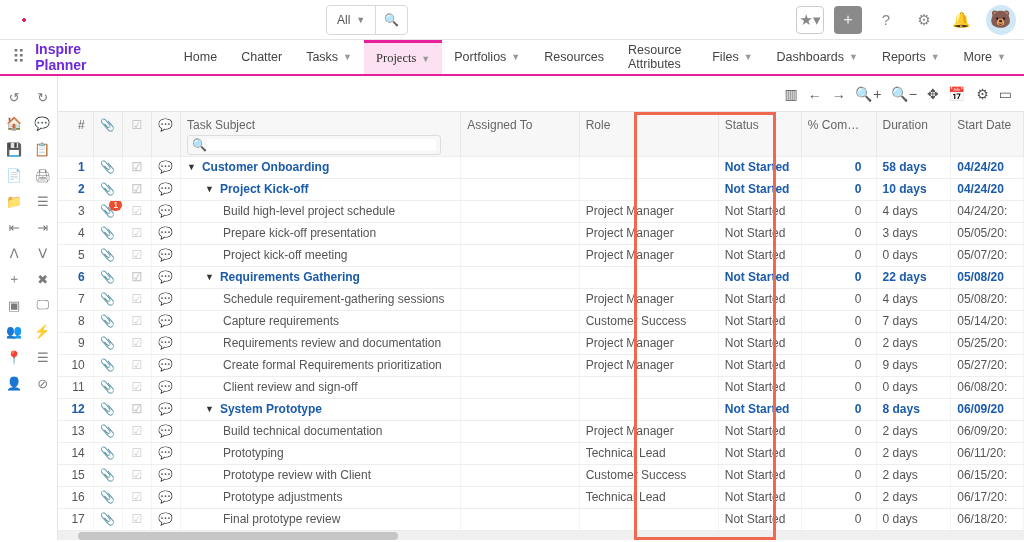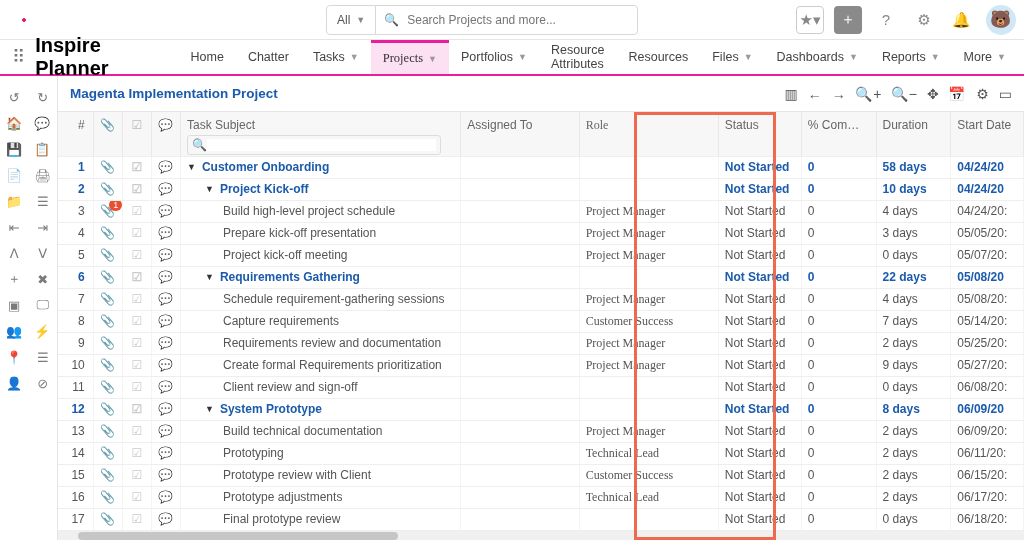--- a/index.html
+++ b/index.html
@@ -11,21 +11,21 @@
 .search-all .chev { margin-left:6px; font-size:9px; color:#888; }
 .search-icon { padding:0 8px; color:#999; }
 .search-input { border:none; outline:none; width:230px; font-size:12px; color:#555; }
 .tb-right { margin-left:auto; display:flex; align-items:center; gap:10px; }
 .tb-icon { width:28px; height:28px; display:flex; align-items:center; justify-content:center; color:#888; cursor:pointer; font-size:15px; border-radius:4px; }
 .tb-icon.box { border:1px solid #ccc; }
 .tb-icon.plus { background:#8a8a8a; color:#fff; }
 .avatar { width:30px; height:30px; border-radius:50%; background:#d0e8f5; display:flex; align-items:center; justify-content:center; font-size:17px; }
 .navbar { display:flex; align-items:center; height:36px; border-bottom:2px solid #e91e9c; padding:0 6px; }
 .apps-icon { font-size:18px; color:#777; margin:0 10px 0 6px; cursor:pointer; }
-.app-name { font-size:20px; font-weight:600; color:#000000; margin-right:41px; }
+.app-name { font-size:14px; font-weight:600; color:#6d28d9; margin-right:41px; }
 .nav-items { display:flex; height:100%; }
 .nav-item { display:flex; align-items:center; padding:0 12px; color:#444; font-size:12.5px; cursor:pointer; gap:5px; }
 .nav-item.active { background:#fbe1f1; border-top:3px solid #e91e9c; color:#333;font-family:Liberation Serif, serif; }
 .nav-chev { font-size:9px; color:#999; }
 .workspace { display:flex; height:calc(100% - 78px); }
 .rail { width:58px; border-right:1px solid #e5e5e5; display:flex; flex-direction:column; padding-top:8px; }
 .rail-grid { display:grid; grid-template-columns:1fr 1fr; }
 .rail-cell { height:26px; display:flex; align-items:center; justify-content:center; color:#7a7a7a; font-size:13px; cursor:pointer; }
 .main { flex:1; display:flex; flex-direction:column; overflow:hidden; }
 .page-head { display:flex; align-items:center; height:36px; padding:0 12px; border-bottom:1px solid #e5e5e5; }
@@ -34,23 +34,23 @@
 .head-icons span { cursor:pointer; font-size:14px; }
 .grid-wrap { flex:1; overflow:auto; position:relative; }
 table { border-collapse:collapse; width:100%; table-layout:fixed; }
 th,td { border-bottom:1px solid #eee; text-align:left; font-size:12px; color:#555; padding:0 6px; height:22px; white-space:nowrap; overflow:hidden; text-overflow:ellipsis; }
 th { background:#f7f7f7; color:#666; font-weight:500; position:sticky; top:0; z-index:2; height:44px; vertical-align:top; padding-top:6px; border-right:1px solid #e8e8e8; }
 td { border-right:1px solid #f4f4f4; }
 .col-num { width:34px; text-align:right; padding-right:8px; }
 .col-ico { width:28px; text-align:center; color:#bbb; }
 .col-task { width:270px; }
 .col-assigned { width:114px; }
-.col-role { width:134px;font-family:Liberation Serif, serif; }
+.col-role { width:134px; }
 .col-status { width:80px; }
-.col-pct { width:72px; text-align:left; padding-right:14px; }
+.col-pct { width:72px; text-align:right; padding-right:14px; }
 .col-dur { width:72px; }
 .col-date { width:70px; }
 .subject-search { border:1px solid #ddd; border-radius:3px; height:20px; margin-top:3px; display:flex; align-items:center; padding:0 4px; width:95%; }
 .subject-search input { border:none; outline:none; width:100%; font-size:11px; }
 tr.section td { color:#1b5bab; font-weight:600; }
 tr.section .col-status, tr.section .col-pct, tr.section .col-dur, tr.section .col-date { color:#1b5bab; font-weight:600; }
 .tw { display:flex; align-items:center; gap:6px; }
 .arrow { font-size:9px; color:#333; }
 .ind-1 { padding-left:0px; } .ind-2 { padding-left:18px; } .ind-3 { padding-left:36px; }
 .attach-badge { position:relative; display:inline-block; }
@@ -63,21 +63,20 @@
 <body>
 
 <div class="topbar">
   <div class="logo"></div>
   <div class="search-wrap">
     <div class="search-all">
       <span>All</span>
       <span class="chev">▼</span>
     </div>
     <span class="search-icon">🔍</span>
-    <input class="search-input" placeholder="Search Projects and more..." style="">
   </div>
   <div class="tb-right">
     <div class="tb-icon box">★▾</div>
     <div class="tb-icon plus">＋</div>
     <div class="tb-icon">?</div>
     <div class="tb-icon">⚙</div>
     <div class="tb-icon">🔔</div>
     <div class="avatar">🐻</div>
   </div>
 </div>
@@ -98,24 +97,24 @@
       </div>
       <div class="nav-item active">
         <span>Projects</span>
         <span class="nav-chev">▼</span>
       </div>
       <div class="nav-item">
         <span>Portfolios</span>
         <span class="nav-chev">▼</span>
       </div>
       <div class="nav-item">
+        <span>Resources</span>
+      </div>
+      <div class="nav-item">
         <span>Resource Attributes</span>
-      </div>
-      <div class="nav-item">
-        <span>Resources</span>
       </div>
       <div class="nav-item">
         <span>Files</span>
         <span class="nav-chev">▼</span>
       </div>
       <div class="nav-item">
         <span>Dashboards</span>
         <span class="nav-chev">▼</span>
       </div>
       <div class="nav-item">
@@ -154,21 +153,20 @@
         <div class="rail-cell">👥</div>
         <div class="rail-cell">⚡</div>
         <div class="rail-cell">📍</div>
         <div class="rail-cell">☰</div>
         <div class="rail-cell">👤</div>
         <div class="rail-cell">⊘</div>
       </div>
   </div>
   <div class="main">
     <div class="page-head">
-      <span class="page-title">Magenta Implementation Project</span>
       <div class="head-icons" id="head-icons">
           <span>▥</span>
           <span>←</span>
           <span>→</span>
           <span>🔍+</span>
           <span>🔍−</span>
           <span>✥</span>
           <span>📅</span>
           <span>⚙</span>
           <span>▭</span>

